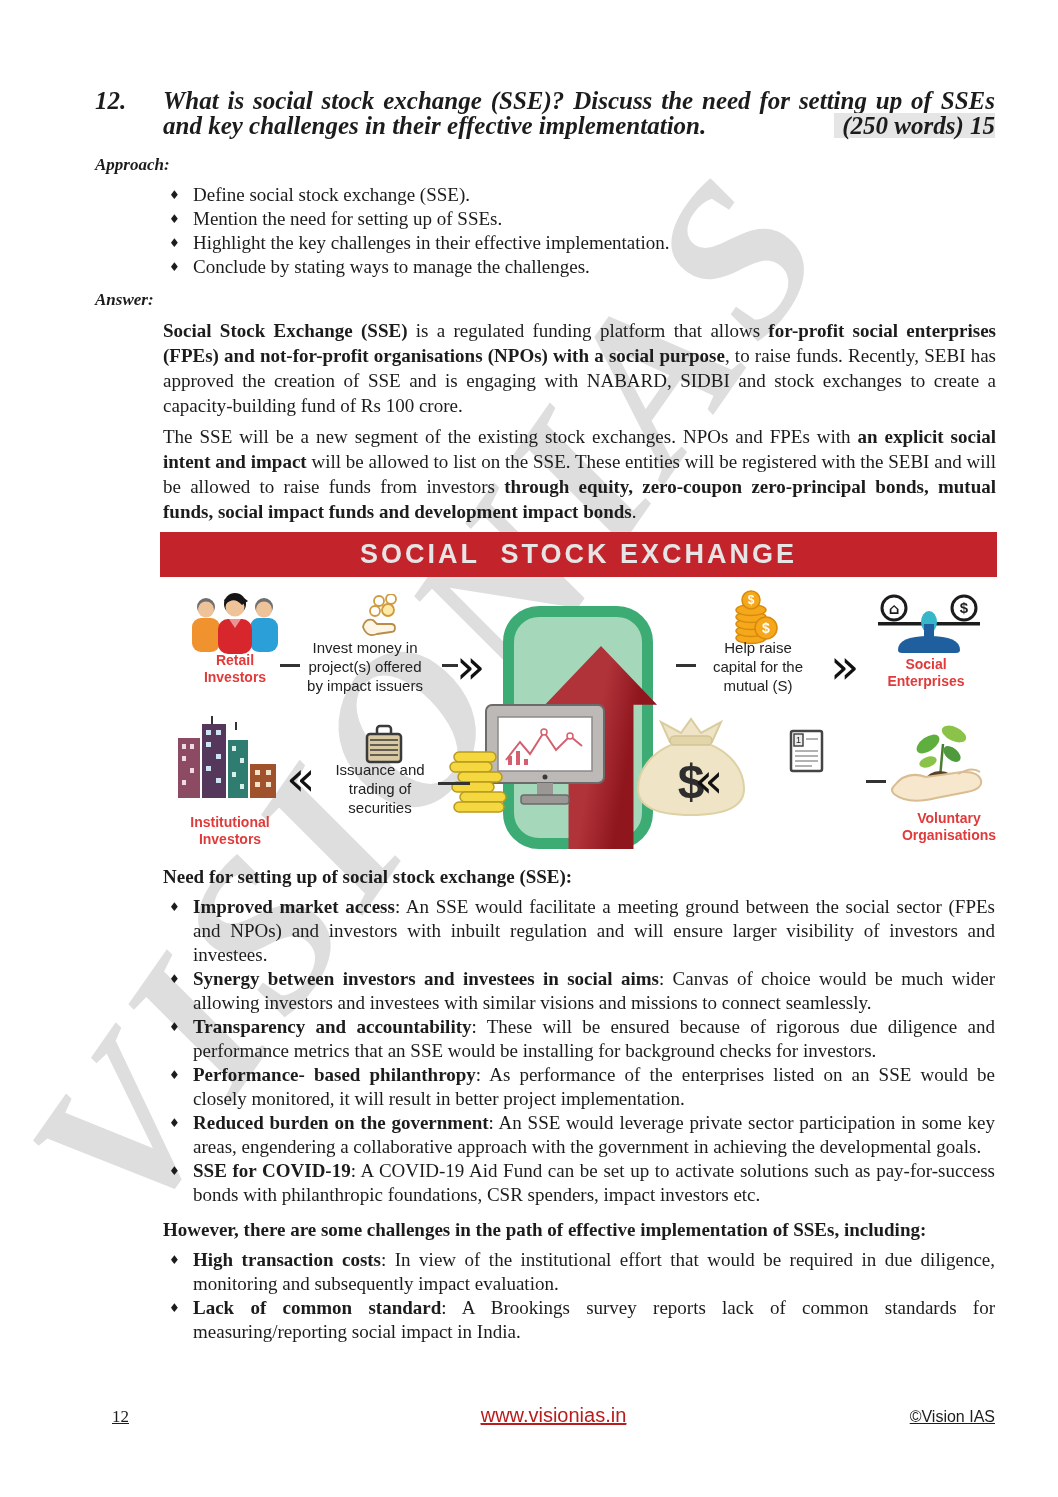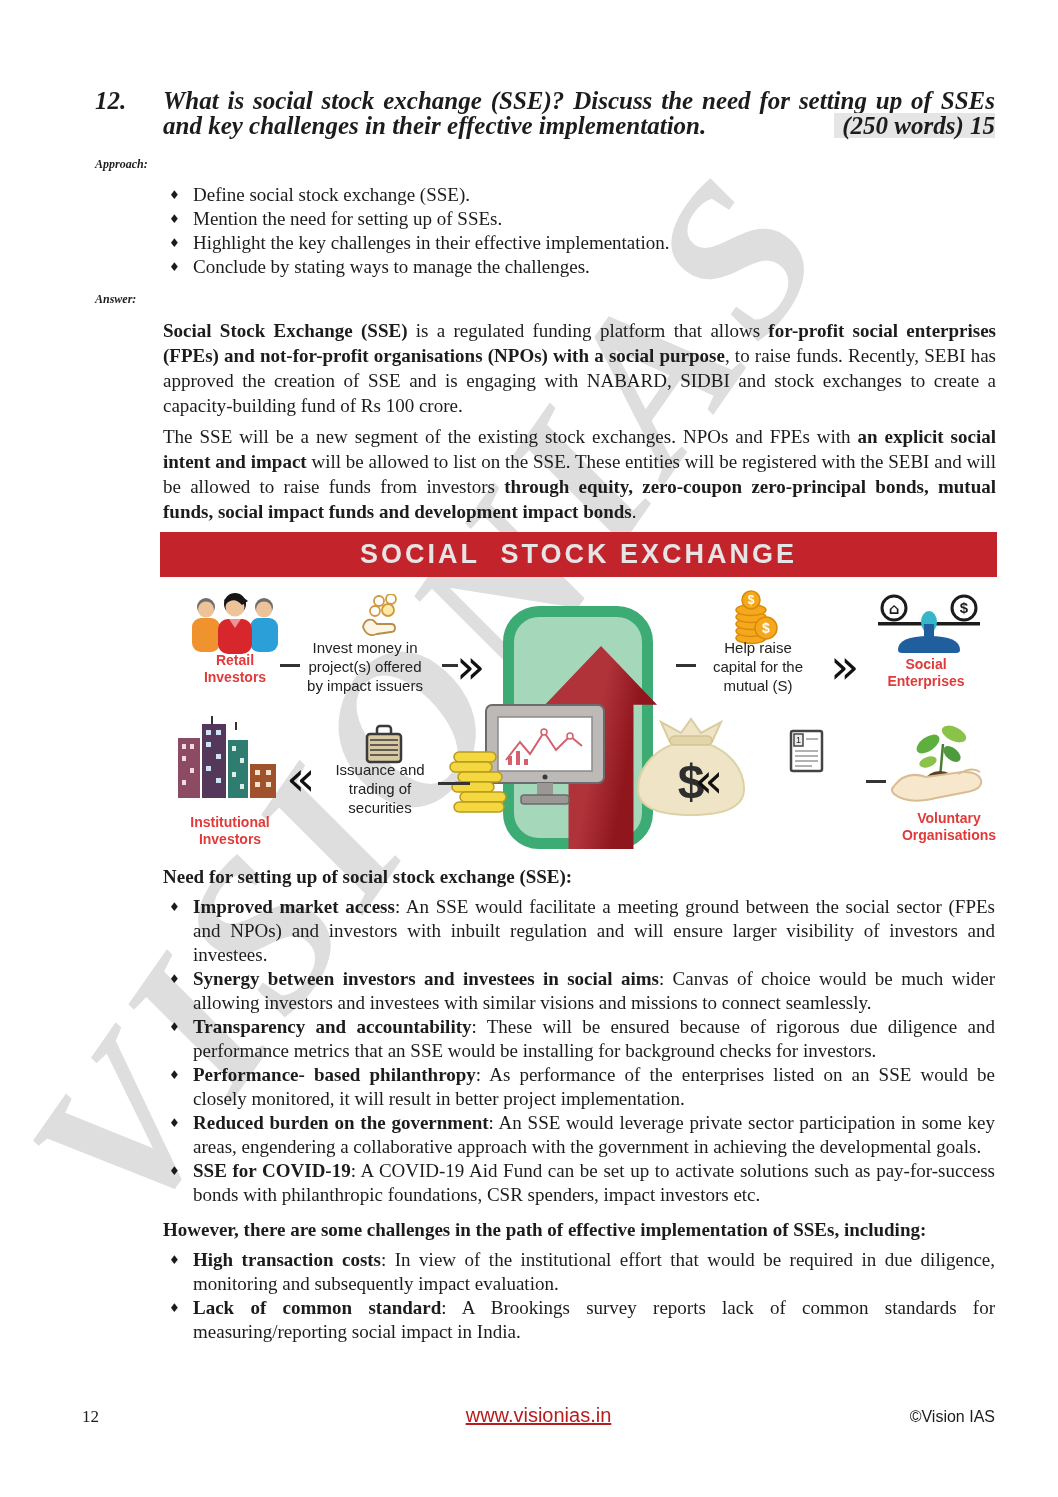--- a/index.html
+++ b/index.html
@@ -7,21 +7,21 @@
         font-family:"Liberation Serif","DejaVu Serif",serif;color:#1c1c1c;}
   .watermark{position:absolute;left:-20px;top:1120px;transform:rotate(-55deg);transform-origin:0 0;
         font:bold italic 215px "Liberation Serif",serif;color:#dedede;letter-spacing:14px;
         white-space:nowrap;z-index:0;}
   .content{position:relative;z-index:1;padding:88px 63px 0 95px;}
   
   .qrow{display:flex;font-weight:bold;font-style:italic;font-size:25px;line-height:25px;}
   .qnum{width:68px;flex:0 0 68px;}
   .qtext{position:relative;width:832px;text-align:justify;}
   .qmarks{position:absolute;right:0;bottom:0;background:#e5e5e5;padding-left:8px;}
-  .sec-label{font-weight:bold;font-style:italic;font-size:12px;line-height:25px;margin-top:14px;}
+  .sec-label{font-weight:bold;font-style:italic;font-size:17px;line-height:25px;margin-top:14px;}
   
   ul.plain{list-style:none;margin:6px 0 0 0;padding:0 0 0 68px;}
   ul.plain li{position:relative;padding-left:30px;font-size:19px;line-height:24px;}
   ul.plain li .bullet{position:absolute;left:6px;top:0;font-size:12px;font-family:"DejaVu Sans",sans-serif;}
   ul.justify li{text-align:justify;}
   .para{margin:6px 0 0 68px;width:833px;text-align:justify;font-size:19px;line-height:25px;}
   .para b{font-weight:bold;}
   .bold-par{font-weight:bold;margin-top:12px;}
   
   .infographic{position:relative;margin:8px 0 0 65px;width:860px;height:318px;
@@ -33,22 +33,22 @@
   .flow-text{position:absolute;text-align:center;font-size:15px;line-height:19px;color:#222;}
   .red-label{position:absolute;text-align:center;font-size:14px;line-height:17px;font-weight:bold;color:#e03a3a;}
   .chev{position:absolute;font-size:48px;line-height:56px;color:#111;font-family:"DejaVu Sans",sans-serif;}
   .dash{position:absolute;height:3px;background:#333;}
   .green-box{position:absolute;left:343px;top:74px;width:128px;height:221px;background:#a5d7ba;
         border:11px solid #3cab74;border-radius:36px;}
   .red-arrow{position:absolute;left:385px;top:114px;width:112px;height:203px;
         background:linear-gradient(100deg,#b1333a 45%,#8f161d 70%);
         clip-path:polygon(50% 0%,100% 29%,79% 29%,79% 100%,21% 100%,21% 29%,0% 29%);}
   
-  .footer{position:absolute;left:82px;right:63px;top:1404px;display:flex;align-items:baseline;
-        font-size:17px;z-index:1;}
+  .footer{position:absolute;left:112px;right:63px;top:1404px;display:flex;align-items:baseline;
+        font-size:17px;z-index:1;text-decoration:underline;}
   .footer .fpage{width:220px;}
   .footer .flink{flex:1;text-align:center;}
   .footer .flink a{color:#b91c1c;text-decoration:underline;font-family:"Liberation Sans",sans-serif;font-size:20px;}
   .footer .fcopy{width:220px;text-align:right;font-family:"Liberation Sans",sans-serif;font-size:16px;}
 </style>
 </head>
 <body>
 
 <div class="page">
   <div class="watermark">VISIONIAS</div>

